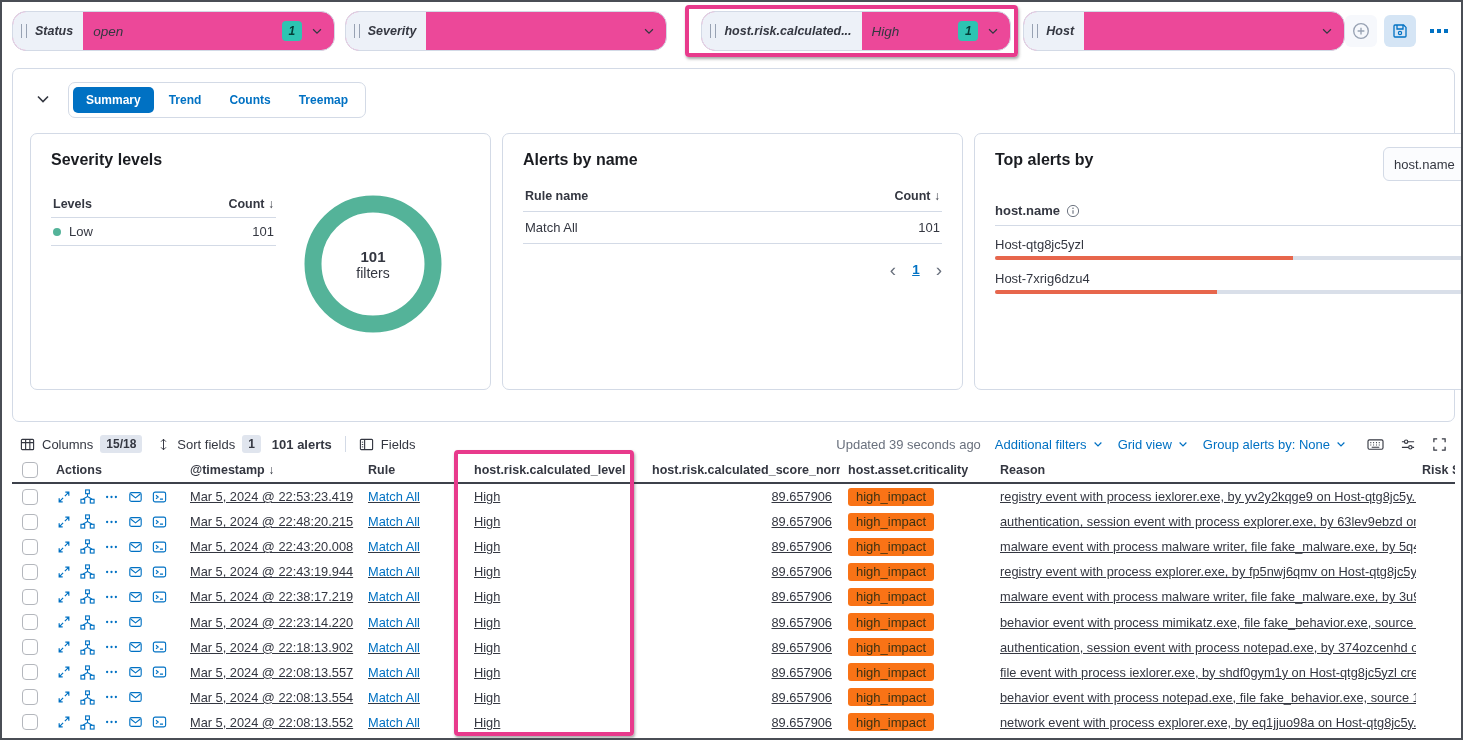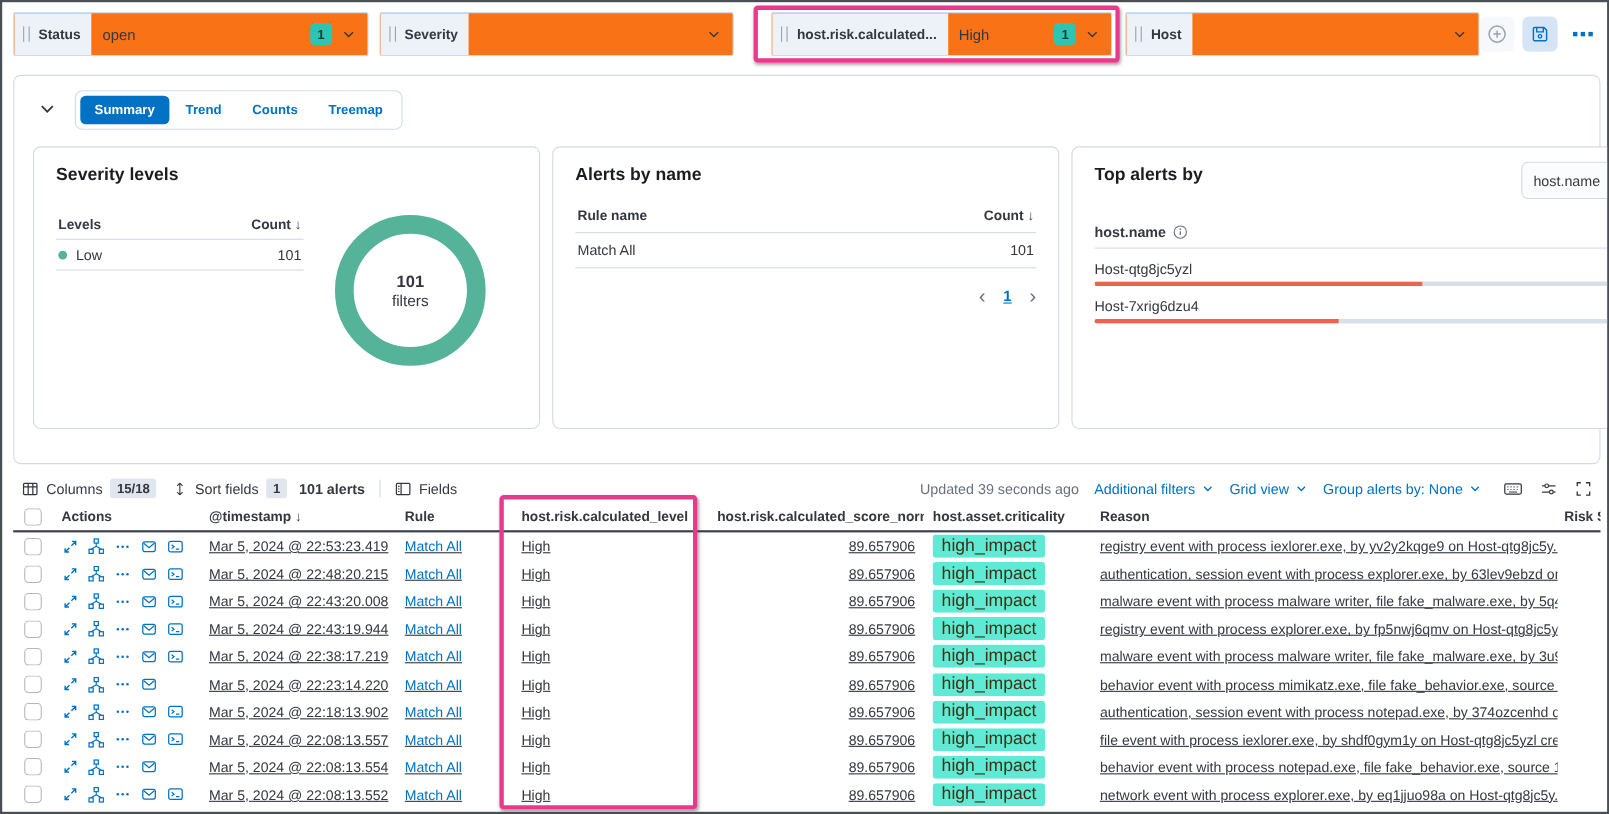--- a/index.html
+++ b/index.html
@@ -5,22 +5,22 @@
   * { box-sizing: border-box; margin: 0; padding: 0; }
   html,body { background:#fff; }
   body { font-family: "Liberation Sans", "DejaVu Sans", sans-serif; color:#343741; }
 
   .screen { position:relative; width:1463px; height:740px; background:#fff;
             border:2px solid #4a4e55; overflow:hidden; }
 
   
   .filter-bar { position:absolute; top:8px; left:10px; width:1443px; height:42px;
                 display:flex; align-items:center; }
-  .filter-pill { height:40px; display:flex; align-items:center; background:#f97316;
-                 border:1px solid #d3dae6; border-radius:2px; overflow:hidden; }
+  .filter-pill { height:40px; display:flex; align-items:center; background:#ec4899;
+                 border:1px solid #d3dae6; border-radius:14px; overflow:hidden;font-style:italic; }
   .pill-left { display:flex; align-items:center; height:100%; background:#edf1f8; padding:0 10px 0 8px; gap:8px; }
   .drag-handle { width:6px; height:14px; border-left:1px solid #98a2b3; border-right:1px solid #98a2b3; }
   .pill-label { font-size:12.5px; font-weight:bold; color:#343741; white-space:nowrap; }
   .pill-value { font-size:13.5px; color:#343741; padding:0 10px; white-space:nowrap; }
   .pill-spacer { flex:1; }
   .count-badge { min-width:20px; height:20px; border-radius:4px; background:#2ec4b2; color:#043f38;
                  font-size:12px; font-weight:bold; display:flex; align-items:center; justify-content:center;
                  padding:0 5px; margin-right:8px; }
   .pill-chevron { margin-right:10px; display:flex; }
 
@@ -104,22 +104,22 @@
   .grid-row { display:grid; grid-template-columns:36px 134px 178px 106px 178px 196px 152px 424px 39px; align-items:center; }
   .grid-header { height:27px; border-bottom:2px solid #3d414b; font-weight:bold; font-size:12.5px; }
   .grid-header > div { padding:0 8px; white-space:nowrap; overflow:hidden; }
   .data-row { height:25.1px; font-size:12.8px;text-decoration:underline; }
   .data-row > div { padding:0 8px; white-space:nowrap; overflow:hidden; }
   .cell-check { display:flex; justify-content:center; }
   .checkbox { width:16px; height:16px; border:1px solid #b4b7bd; border-radius:4px; background:#fff; }
   .cell-actions { display:flex; gap:9px; align-items:center; padding:0 4px 0 9px !important; }
   .cell-num { text-align:right; }
   .link { color:#0071c3; cursor:pointer; }
-  .crit-badge { display:inline-block; background:#5eead4; color:#3d3212; border-radius:3px;
-                padding:1.5px 8px; font-size:16px; }
+  .crit-badge { display:inline-block; background:#f97316; color:#3d3212; border-radius:3px;
+                padding:1.5px 8px; font-size:13px; }
   .ts { color:#343741; }
 
   
   .annot { position:absolute; border:4px solid #e83a8c; border-radius:4px; pointer-events:none; z-index:20;
            box-shadow:1px 2px 3px rgba(60,60,60,.45); }
   .annot-filter { left:683px; top:3px; width:333px; height:52px; }
   .annot-column { left:452px; top:448px; width:180px; height:286px; }
 
   svg.ic { display:block; }
 </style>

